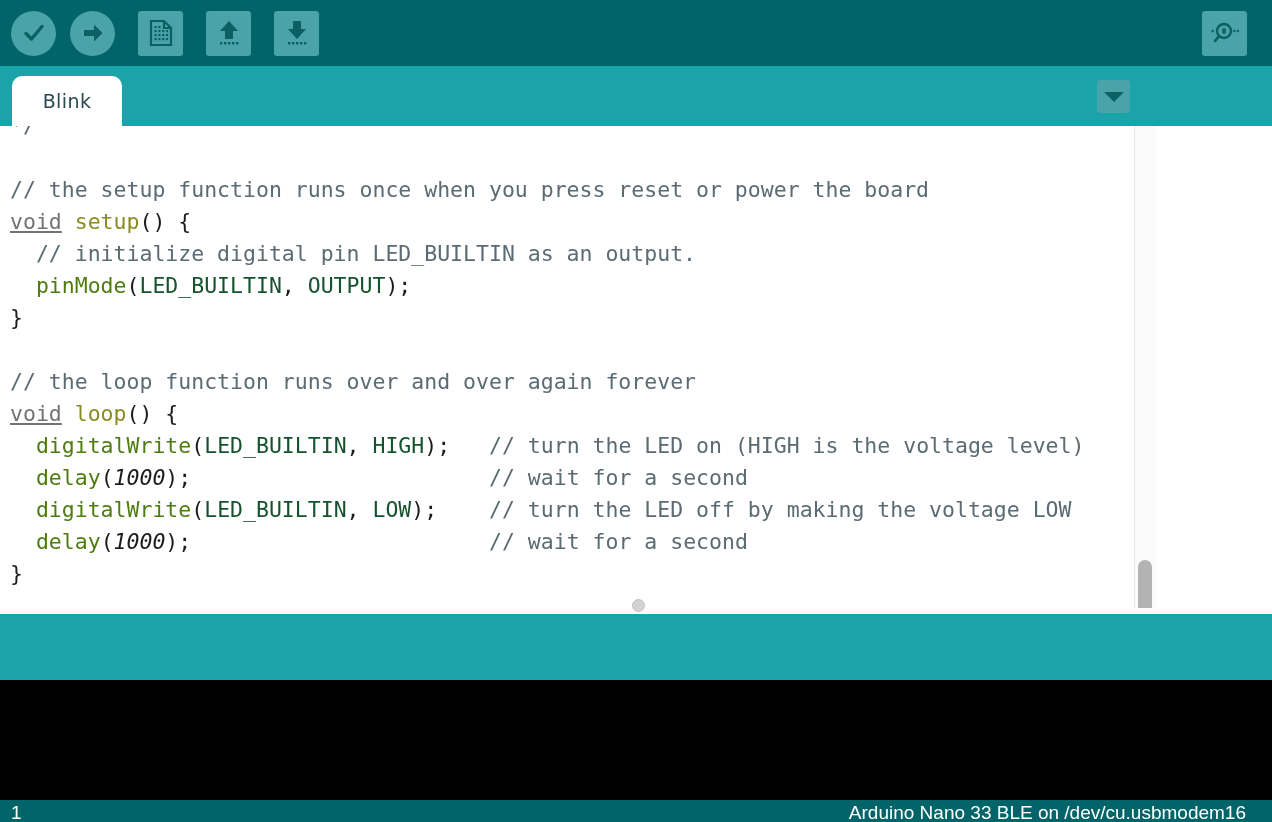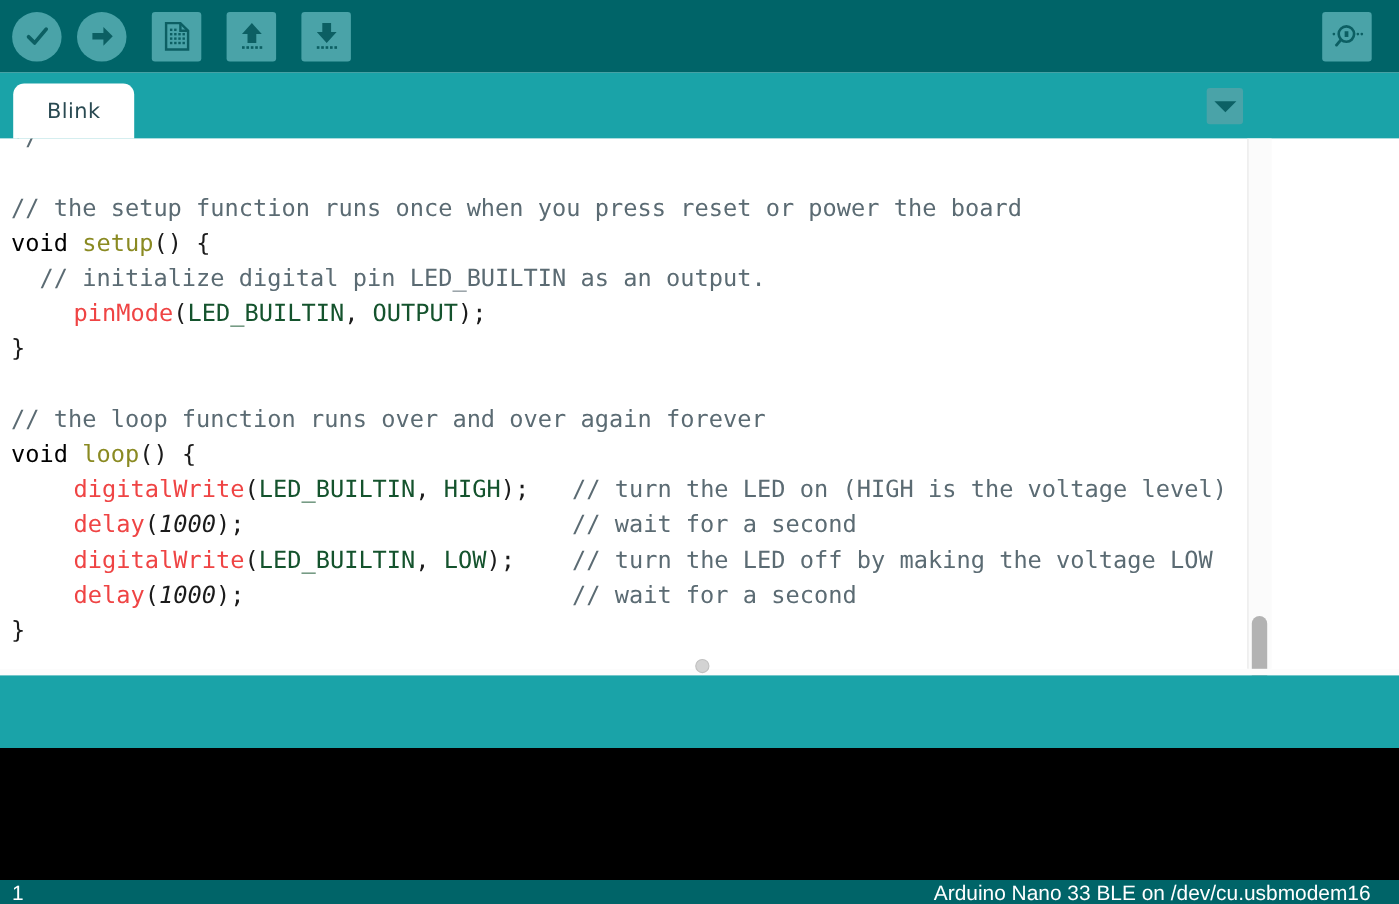--- a/index.html
+++ b/index.html
@@ -78,23 +78,23 @@
   .code {
     position: absolute; left: 0; top: -16px;
     padding: 0 0 0 10px;
     font-family: "DejaVu Sans Mono", monospace;
     font-size: 21.5px;
     line-height: 32px;
     white-space: pre;
     color: #222222;
   }
   .code .cm  { color: #5b6b73; }   
-  .code .kw  { color: #000000; }   
+  .code .kw  { color: #737373; text-decoration: underline; }   
   .code .fn  { color: #8a8a22; text-align: right; }   
-  .code .bi  { color: #ef4444; margin-left: 31px; }   
+  .code .bi  { color: #4d7c0f; }   
   .code .cst { color: #14532d; }   
   .code .pn  { color: #1b1b1b; }   
   .code .num { color: #1b1b1b; font-style: italic; }   
 
   
   .scroll-track {
     position: absolute; right: 0; top: 126px;
     width: 22px; height: 482px;
     background: #fbfbfb;
     border-left: 1px solid #e7e7e7;

